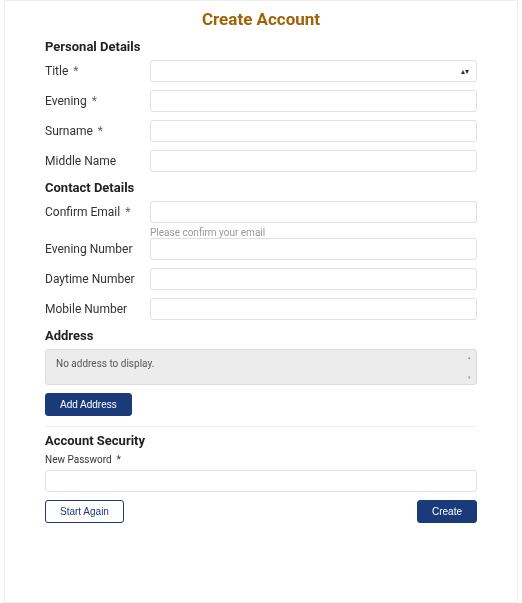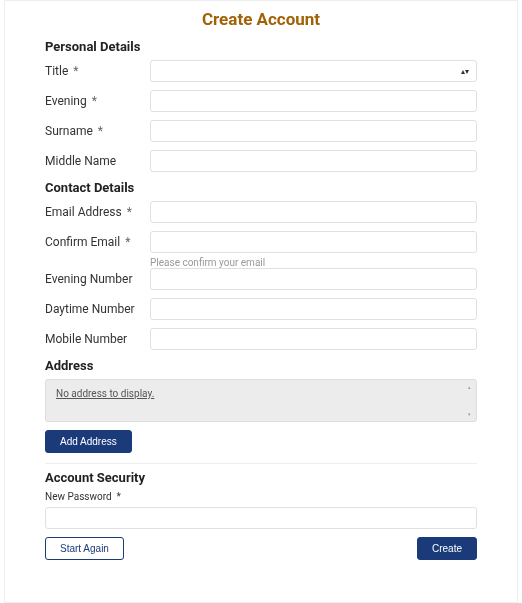--- a/index.html
+++ b/index.html
@@ -91,23 +91,22 @@
       margin-top: 2px;
       margin-bottom: 6px;
     }
     .address-box {
       background: #ececec;
       border: 1px solid #ddd;
       border-radius: 3px;
       padding: 8px 10px;
       font-size: 10px;
       color: #555;
-      height: 43px;
+      height: 36px;
       position: relative;
-      text-decoration: underline;
     }
     .address-resize {
       position: absolute;
       right: 2px;
       top: 4px;
       bottom: 4px;
       width: 6px;
       display: flex;
       flex-direction: column;
       justify-content: space-between;
@@ -202,27 +201,20 @@
 
   <div class="form-row">
     <label class="form-label">
       <span>Middle Name</span>
     </label>
     <input type="text" class="form-input" style="">
   </div>
 
   <h2 class="section-heading">Contact Details</h2>
 
-  <div class="form-row">
-    <label class="form-label">
-      <span>Email Address</span>
-      <span class="req">*</span>
-    </label>
-    <input type="text" class="form-input" style="">
-  </div>
 
   <div class="form-row">
     <label class="form-label">
       <span>Confirm Email</span>
       <span class="req">*</span>
     </label>
     <input type="text" class="form-input" style="">
   </div>
   <div class="help-text">Please confirm your email</div>
 

